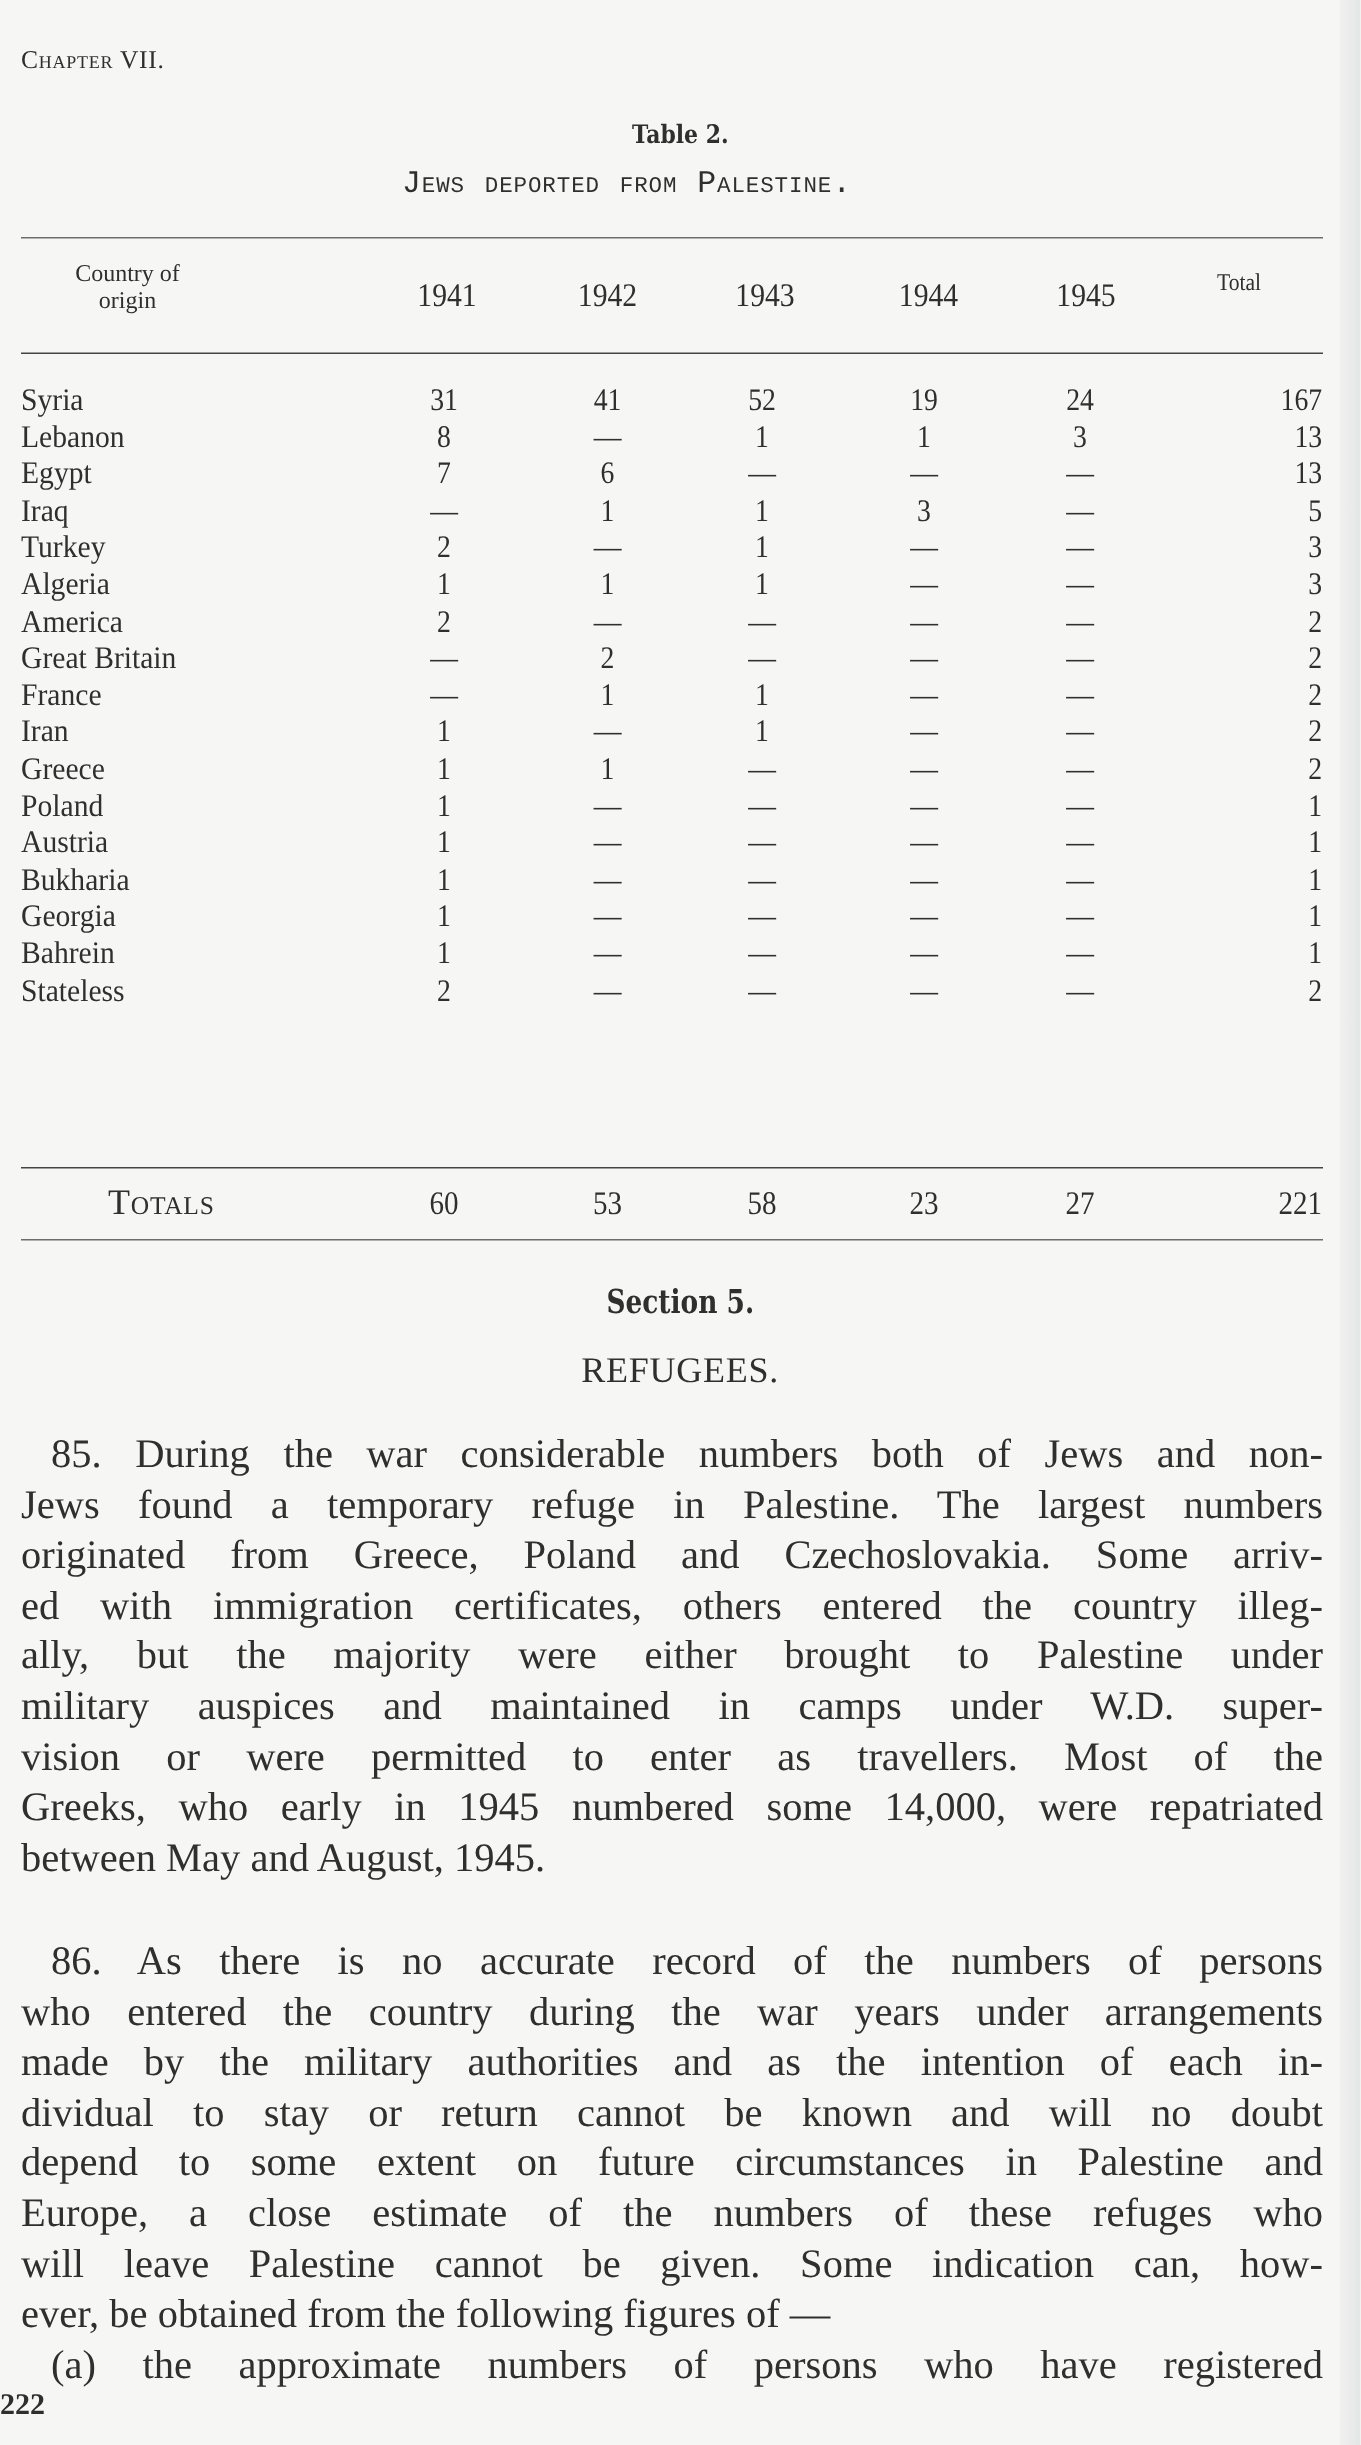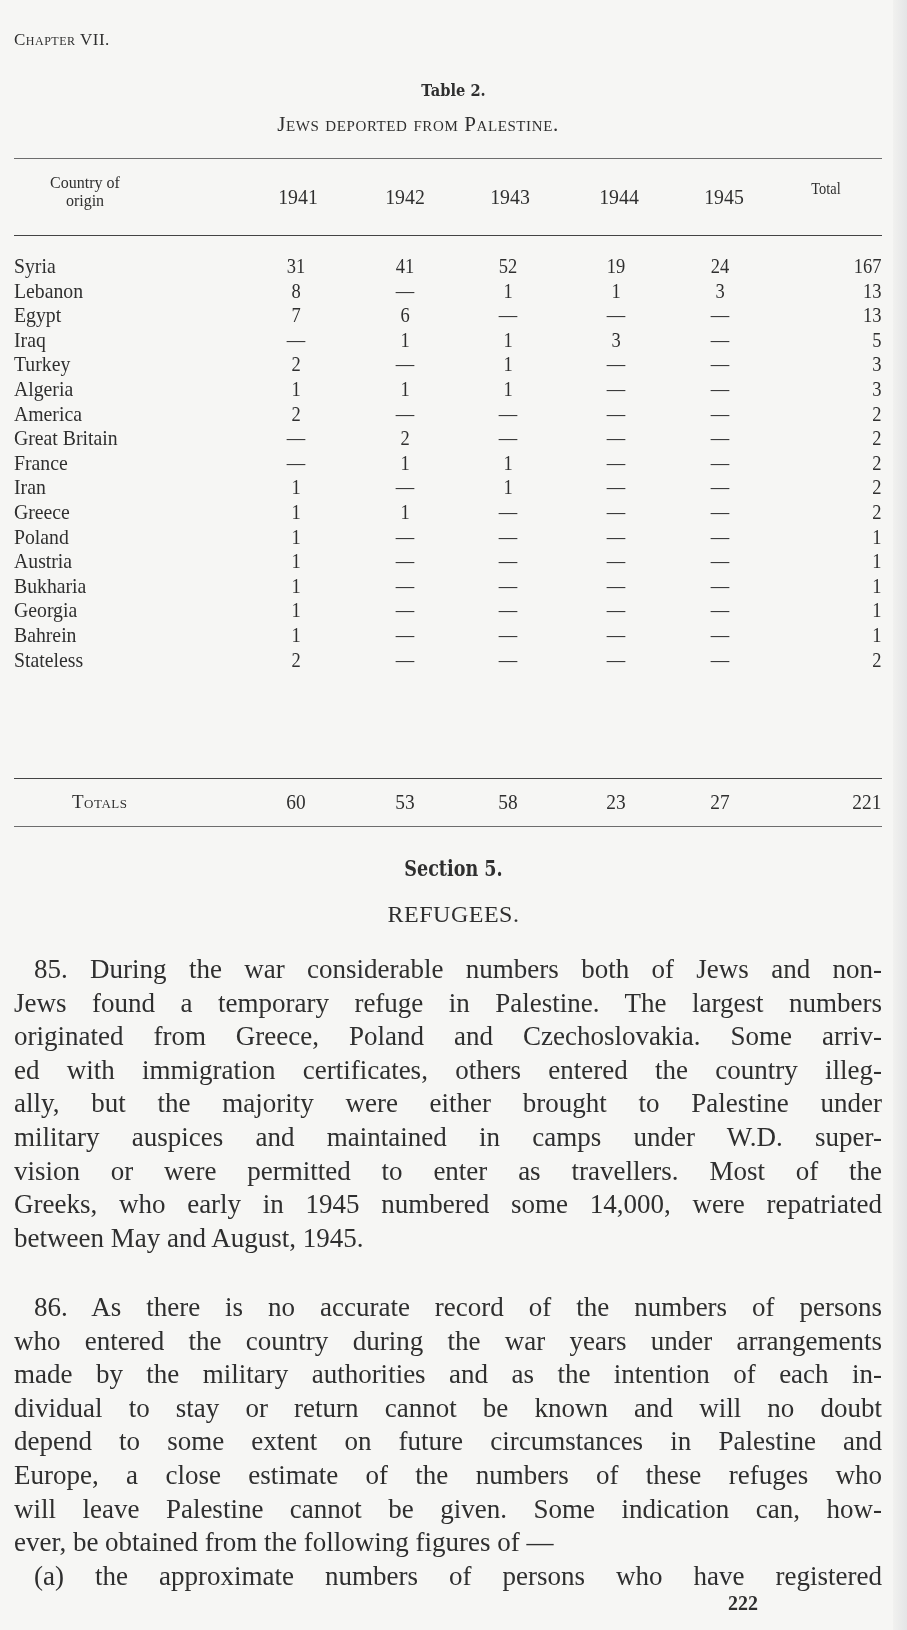--- a/index.html
+++ b/index.html
@@ -21,21 +21,21 @@
     font-family: "Liberation Serif", serif;
     font-size: 17px; letter-spacing: 0.5px; font-variant: small-caps;
   }
   .table-title {
     position: absolute; left: 0; width: 907px; top: 80px; text-align: center;
     font-family: "DejaVu Serif", serif; font-weight: bold; font-size: 17px;
     transform: scaleX(0.86);
   }
   .table-subtitle {
     position: absolute; left: 0; width: 836px; top: 112px; text-align: center;
-    font-family: Liberation Serif, serif; font-size: 21px; font-variant: small-caps;
+    font-family: Liberation Mono, monospace; font-size: 21px; font-variant: small-caps;
     letter-spacing: 0.6px;
   }
   .rule { position: absolute; left: 14px; width: 868px; height: 0; border-top: 1.5px solid #444; }
   .rule.dashed { border-top: 1.5px solid #555; opacity: 0.85; }
 
   .hdr-country {
     position: absolute; left: 30px; top: 174px; width: 110px; text-align: center;
     font-family: "Liberation Serif", serif; font-size: 16px; line-height: 18px;
   }
   .hdr-year, .hdr-total {
@@ -57,21 +57,21 @@
     font-family: "Liberation Serif", serif; font-size: 21px; line-height: 24px;
     transform-origin: left; transform: scaleX(0.94);
   }
   .c0 { left: 266px; } .c1 { left: 375px; } .c2 { left: 478px; }
   .c3 { left: 586px; } .c4 { left: 690px; }
   .ct { left: 825px; width: 60px; text-align: right; }
 
   .totals-row { position: absolute; left: 0; top: 790px; width: 907px; height: 26px; }
   .totals-label {
     position: absolute; left: 72px; top: 0;
-    font-family: "Liberation Serif", serif; font-size: 19px; font-variant: small-caps;
+    font-family: "Liberation Serif", serif; font-size: 24px; font-variant: small-caps;
     line-height: 24px; letter-spacing: 0.5px;
   }
   .totals-row .cell { font-size: 22px; }
 
   .section-title {
     position: absolute; left: 0; width: 907px; top: 855px; text-align: center;
     font-family: "DejaVu Serif", serif; font-weight: bold; font-size: 22px;
     transform: scaleX(0.8);
   }
   .section-subtitle {
@@ -84,21 +84,21 @@
     text-align: justify;
     margin-top: 36px;
   }
   .para .line { display: block; text-align: justify; text-align-last: justify; white-space: nowrap; }
   .para .line.last { text-align-last: left; }
   .indent1 { padding-left: 20px; }
   .indent2 { padding-left: 54px; }
   .p85 { top: 917px; }
   .p86 { top: 1255px; }
   .page-num {
-    position: absolute; left: 0; width: 758px; top: 1592px; text-align: right;
+    position: absolute; left: 0; width: 758px; top: 1592px; text-align: left;
     font-family: "Liberation Serif", serif; font-size: 20px; font-weight: bold;
   }
 </style>
 </head>
 <body>
 
 <div class="page">
   <div class="right-edge"></div>
 
   <div class="chapter">Chapter VII.</div>

